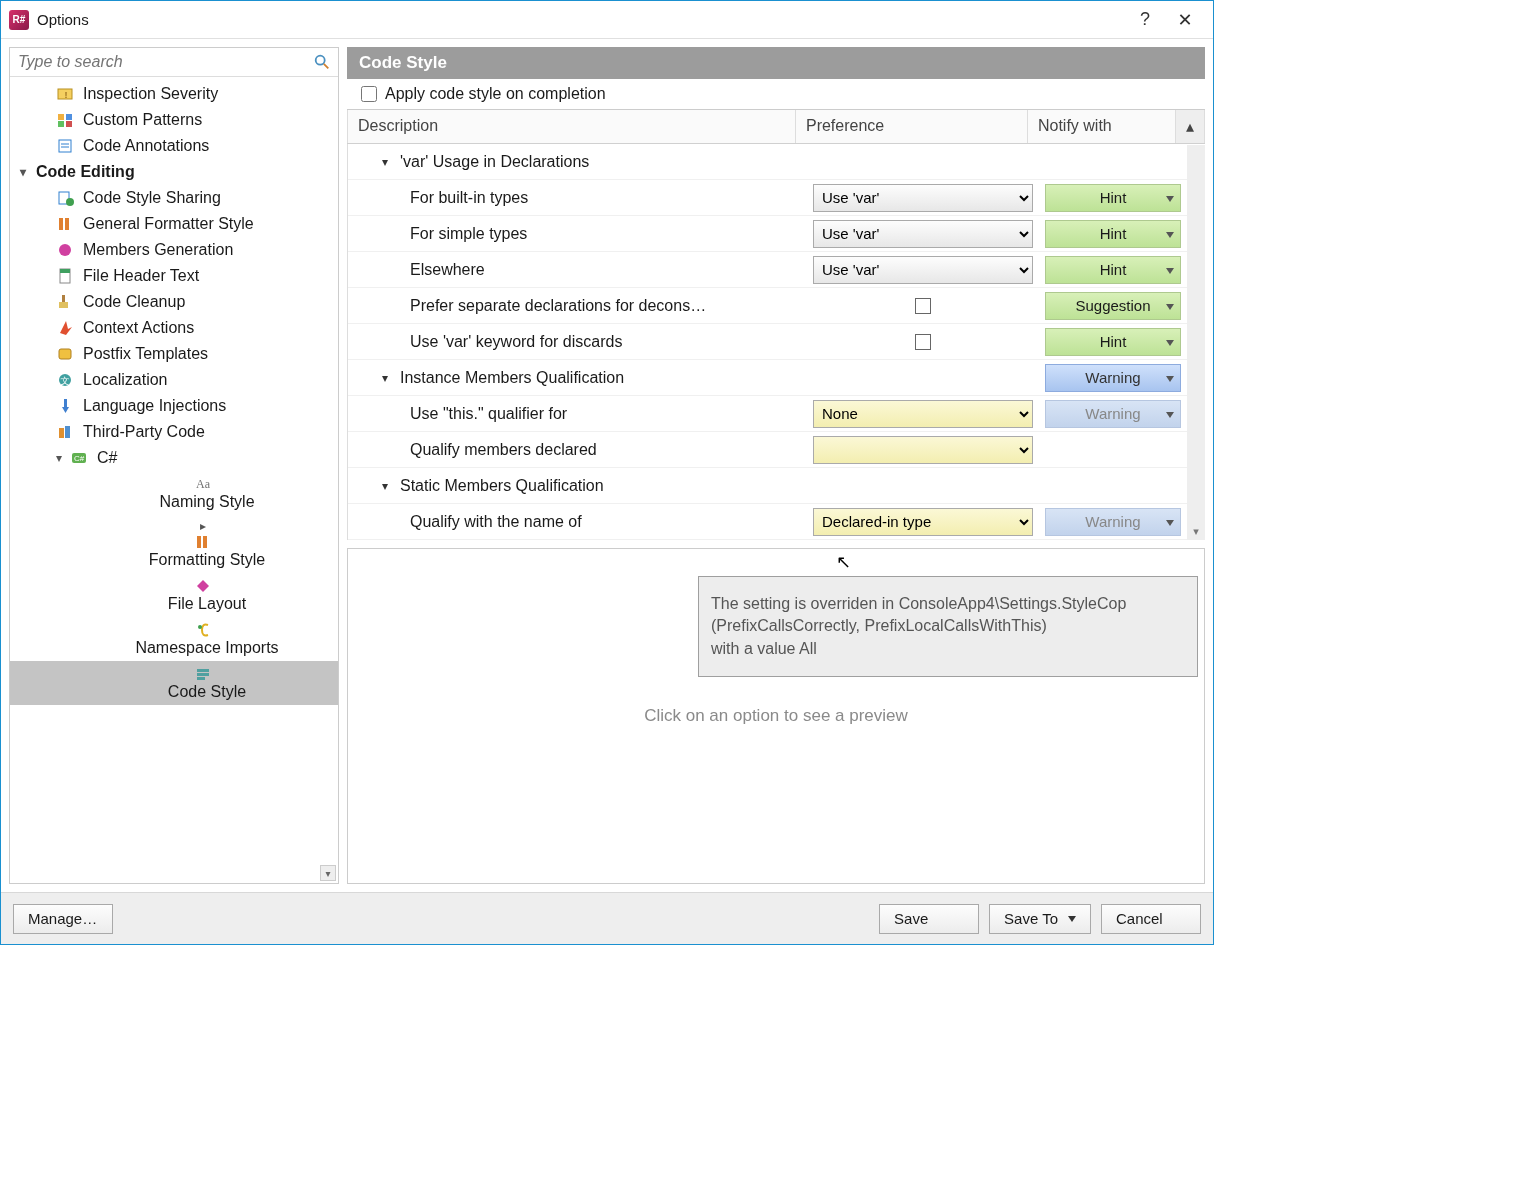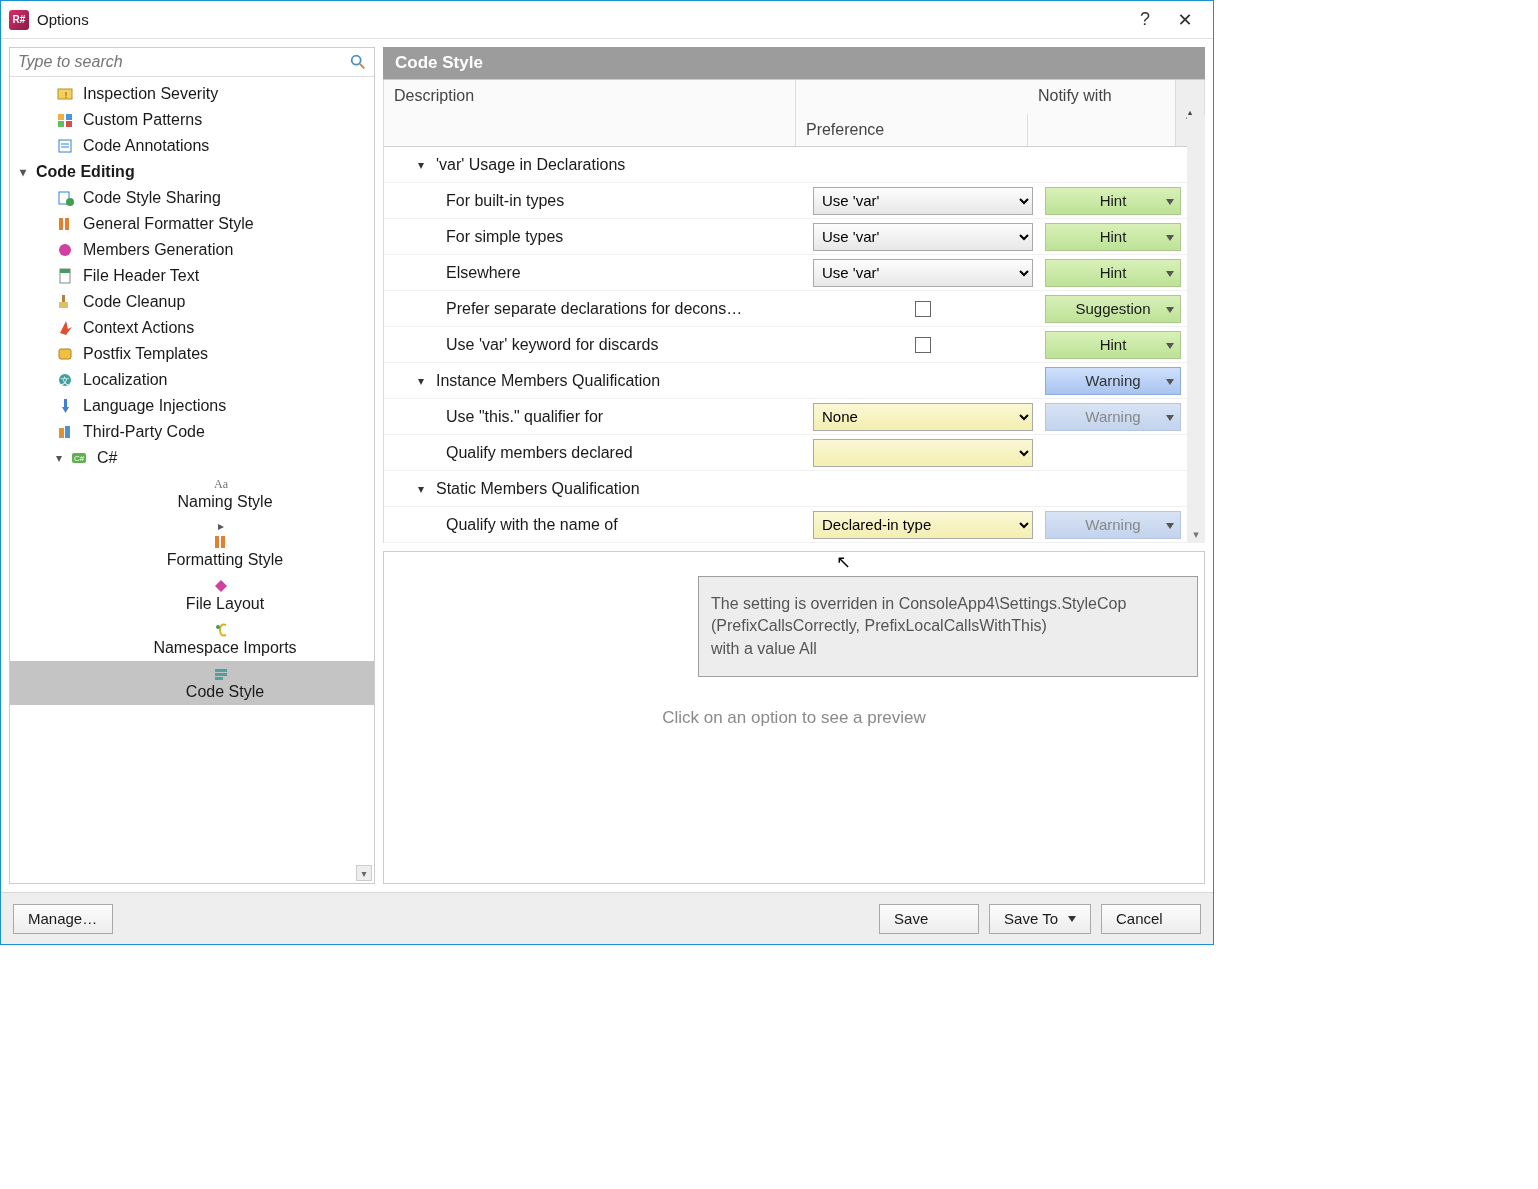--- a/index.html
+++ b/index.html
@@ -37,21 +37,21 @@
     width: 40px; height: 38px;
     display:flex;align-items:center;justify-content:center;
     font-size: 18px;
     color:#333;
   }
   .content {
     display:flex;
     height: calc(100% - 38px - 52px);
   }
   .sidebar {
-    width: 366px;
+    width: 330px;
     border-right: 1px solid #ccc;
     background:#fff;
     display:flex;flex-direction:column;
     margin:8px 0 8px 8px;
     border:1px solid #ccc;
   }
   .search-wrap {
     display:flex;align-items:center;
     padding:4px 6px;
     border-bottom:1px solid #ddd;
@@ -107,21 +107,21 @@
   .grid-wrap { flex: 0 0 auto; position:relative;}
   .grid-head {
     display:flex;border-top:1px solid #ccc;border-bottom:1px solid #d0d0d0;
     background:#fafafa;
   }
   .grid-head > div {
     padding:7px 10px;font-size:16px;color:#444;
     border-right:1px solid #ddd;
   }
   .col-desc { flex: 1 1 370px; border-left:1px solid #ddd;}
-  .col-pref { flex: 0 0 232px; margin-top: 34px; }
+  .col-pref { flex: 0 0 232px; }
   .col-notif { flex: 0 0 148px; }
   .col-scroll { flex: 0 0 18px; border-right:none; background:#eee;display:flex;align-items:center;justify-content:center;color:#777;font-size:11px;}
   .grid-body { border-left:1px solid #ddd; }
   .grid-row {
     display:flex;align-items:center;
     border-bottom:1px solid #f0f0f0;
     min-height:36px;
   }
   .grid-row .c-desc { flex:1 1 370px;padding:5px 10px;font-size:16px;display:flex;align-items:center;}
   .grid-row .c-pref { flex:0 0 232px;padding:3px 6px;display:flex;align-items:center;justify-content:center;}
@@ -389,20 +389,24 @@
             </svg>
           </span>
           <span>Code Style</span>
         </div>
         <div class="tree-scroll-down">▾</div>
       </div>
   </div>
 
   <div class="main">
     <div class="main-header">Code Style</div>
+    <div class="apply-row">
+      <input type="checkbox" style="">
+      <span>Apply code style on completion</span>
+    </div>
     <div class="grid-wrap">
       <div class="grid-head">
         <div class="col-desc">Description</div>
         <div class="col-pref">Preference</div>
         <div class="col-notif">Notify with</div>
         <div class="col-scroll">▴</div>
       </div>
       <div class="grid-body" id="grid-body">
           <div class="grid-row section">
             <div class="c-desc indent1">

